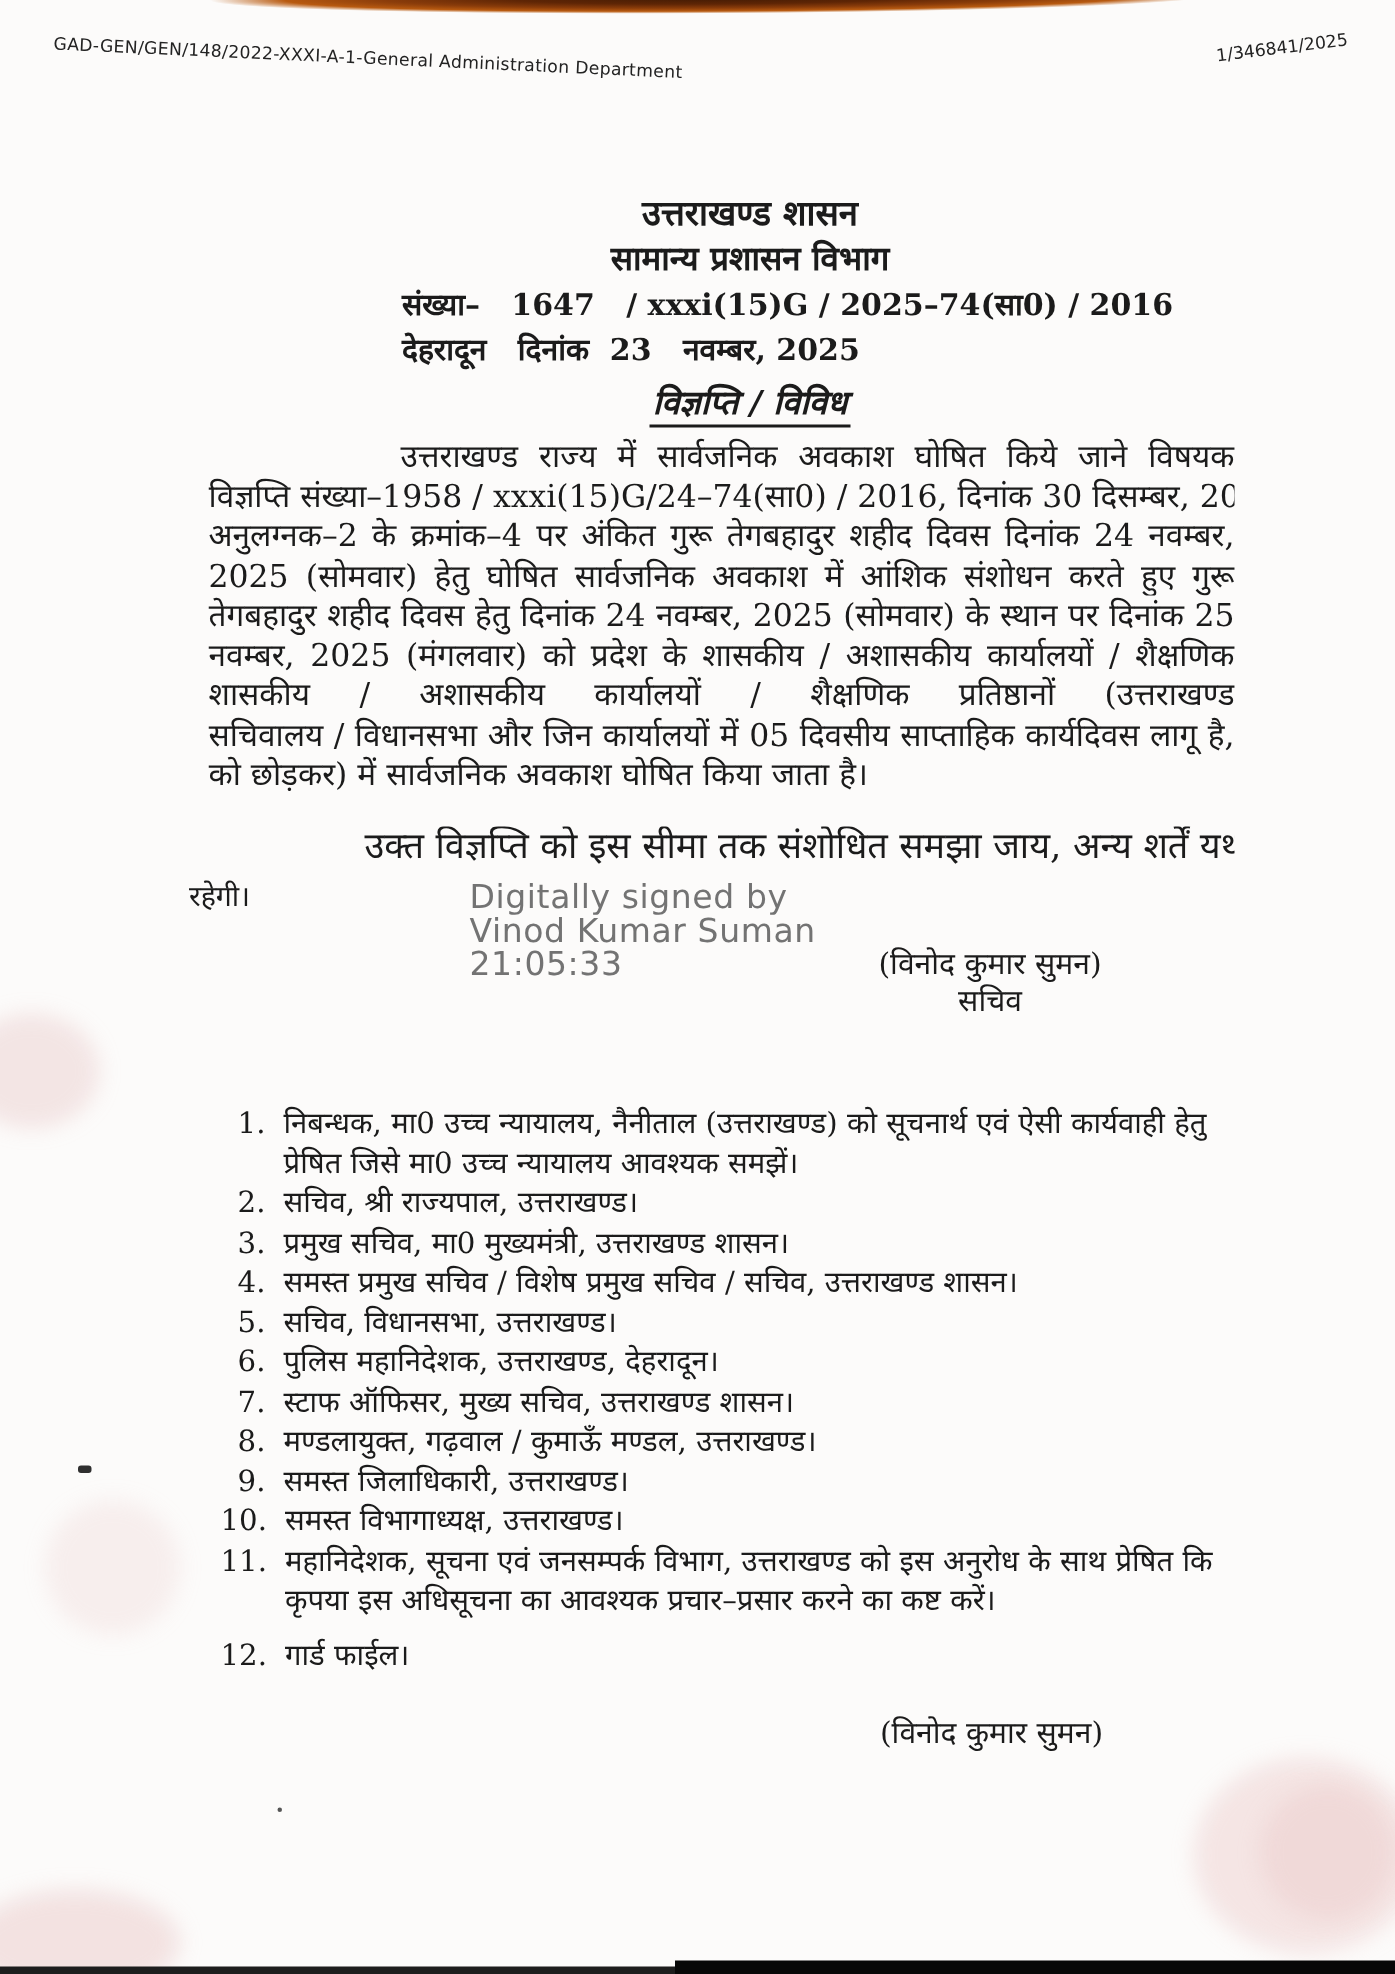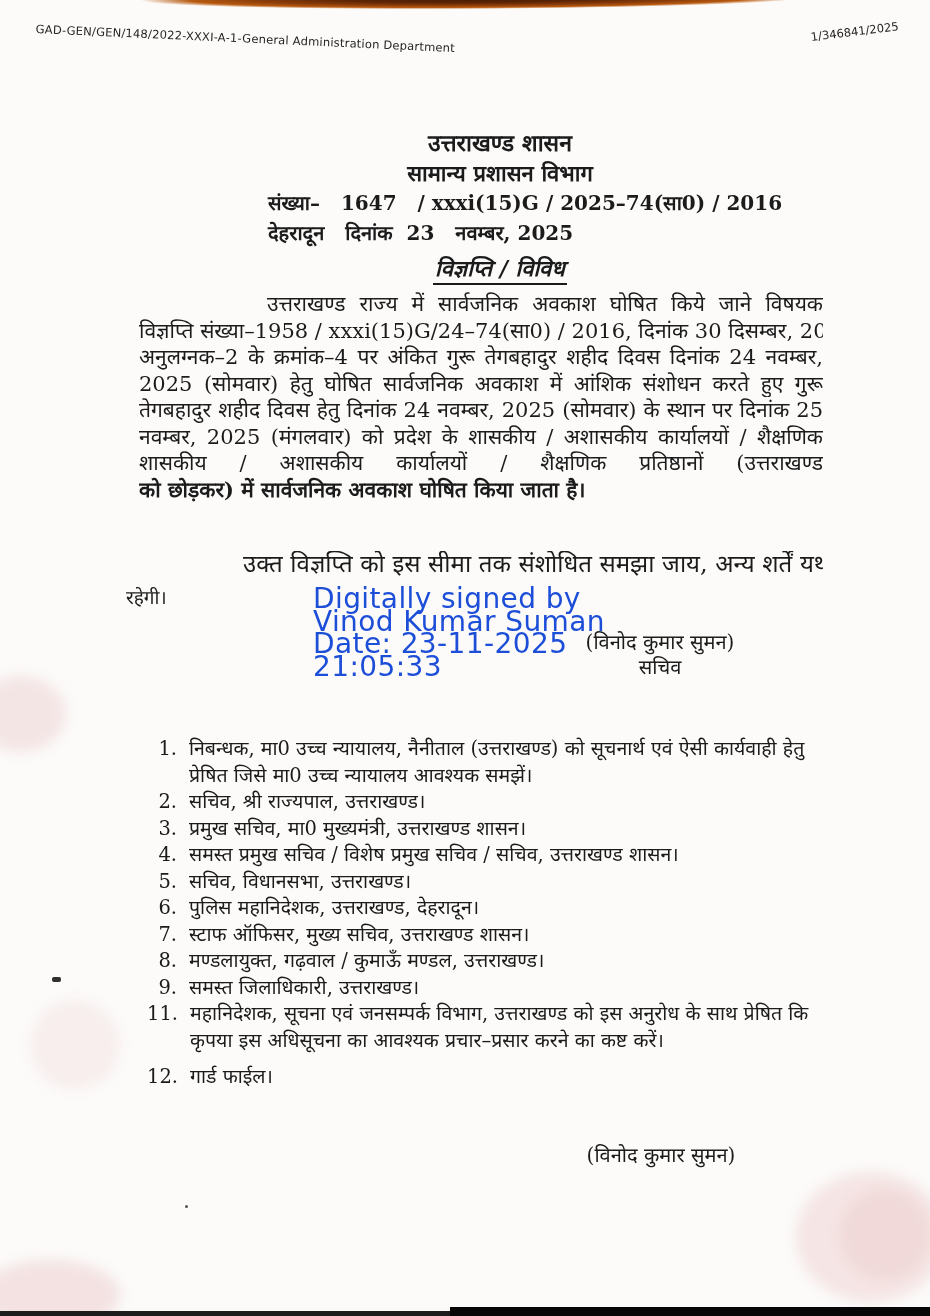--- a/index.html
+++ b/index.html
@@ -38,31 +38,31 @@
   .hdr{position:absolute;left:40px;top:128px;width:920px;text-align:center;font-weight:bold;}
   .hdr .h1{font-size:23px;line-height:30px;}
   .hdr .h2{font-size:22px;line-height:30px;}
   .hdr .hline{font-size:20px;line-height:30px;text-align:left;padding-left:228px;white-space:pre;}
   .subject-wrap{margin-top:4px;}
   .subject{display:inline-block;font-size:22px;border-bottom:2.5px solid #1b1b1b;padding:0 2px 1px 2px;font-style:italic;}
   
   .para1{position:absolute;left:139px;top:291px;width:684px;font-size:21px;}
   .pl{line-height:26.5px;text-align:justify;text-align-last:justify;white-space:nowrap;overflow:hidden;}
   .pl.indent{padding-left:128px;box-sizing:border-box;}
-  .pl.last{text-align-last:left;font-weight:bold;}
+  .pl.last{text-align-last:left;}
   .para2a{
     position:absolute;left:139px;top:551px;width:684px;font-size:24px;line-height:27px;
     padding-left:104px;box-sizing:border-box;text-align:justify;text-align-last:justify;
     white-space:nowrap;overflow:hidden;
   }
   .para2b{position:absolute;left:126px;top:584px;font-size:19px;}
   
   .digsig{
     position:absolute;left:313px;top:588px;font-family:"DejaVu Sans",sans-serif;
-    font-size:28px;line-height:22.5px;color:#1d4ed8;letter-spacing:.4px;white-space:nowrap;
+    font-size:22px;line-height:22.5px;color:#737373;letter-spacing:.4px;white-space:nowrap;
   }
   .sigblock{position:absolute;left:573px;top:630px;width:174px;text-align:center;font-size:20px;line-height:25px;}
   
   .endno{position:absolute;left:128px;top:680px;font-size:20px;font-weight:bold;}
   .endno .u{border-bottom:2.5px solid #1b1b1b;padding-bottom:2px;white-space:pre;}
   
   .list{position:absolute;left:147px;top:736px;width:700px;font-size:19.5px;}
   .item{display:flex;line-height:26.5px;}
   .item .num{flex:0 0 30px;text-align:right;margin-right:12px;}
   .item .txt{flex:1;}
@@ -90,30 +90,30 @@
   </div>
 
   <div class="para1">
     <div class="pl indent">उत्तराखण्ड राज्य में सार्वजनिक अवकाश घोषित किये जाने विषयक</div>
     <div class="pl">विज्ञप्ति संख्या–1958 / xxxi(15)G/24–74(सा0) / 2016, दिनांक 30 दिसम्बर, 2024 के द्वारा</div>
     <div class="pl">अनुलग्नक–2 के क्रमांक–4 पर अंकित गुरू तेगबहादुर शहीद दिवस दिनांक 24 नवम्बर,</div>
     <div class="pl">2025 (सोमवार) हेतु घोषित सार्वजनिक अवकाश में आंशिक संशोधन करते हुए गुरू</div>
     <div class="pl">तेगबहादुर शहीद दिवस हेतु दिनांक 24 नवम्बर, 2025 (सोमवार) के स्थान पर दिनांक 25</div>
     <div class="pl">नवम्बर, 2025 (मंगलवार) को प्रदेश के शासकीय / अशासकीय कार्यालयों / शैक्षणिक</div>
     <div class="pl">शासकीय / अशासकीय कार्यालयों / शैक्षणिक प्रतिष्ठानों (उत्तराखण्ड</div>
+    <div class="pl">सचिवालय / विधानसभा और जिन कार्यालयों में 05 दिवसीय साप्ताहिक कार्यदिवस लागू है,</div>
     <div class="pl last">को छोड़कर) में सार्वजनिक अवकाश घोषित किया जाता है।</div>
   </div>
 
   <div class="para2a">उक्त विज्ञप्ति को इस सीमा तक संशोधित समझा जाय, अन्य शर्तें यथावत्</div>
   <div class="para2b">रहेगी।</div>
 
   <div class="digsig">
     <div>Digitally signed by</div>
     <div>Vinod Kumar Suman</div>
-    <div>Date: 23-11-2025</div>
     <div>21:05:33</div>
   </div>
 
   <div class="sigblock">
     <div>(विनोद कुमार सुमन)</div>
     <div>सचिव</div>
   </div>
 
 
   <div class="list">
@@ -147,20 +147,24 @@
     </div>
     <div class="item">
       <span class="num">8.</span>
       <span class="txt">मण्डलायुक्त, गढ़वाल / कुमाऊँ मण्डल, उत्तराखण्ड।</span>
     </div>
     <div class="item">
       <span class="num">9.</span>
       <span class="txt">समस्त जिलाधिकारी, उत्तराखण्ड।</span>
     </div>
     <div class="item">
+      <span class="num">10.</span>
+      <span class="txt">समस्त विभागाध्यक्ष, उत्तराखण्ड।</span>
+    </div>
+    <div class="item">
       <span class="num">11.</span>
       <span class="txt">महानिदेशक, सूचना एवं जनसम्पर्क विभाग, उत्तराखण्ड को इस अनुरोध के साथ प्रेषित कि कृपया इस अधिसूचना का आवश्यक प्रचार–प्रसार करने का कष्ट करें।</span>
     </div>
     <div class="item gap">
       <span class="num">12.</span>
       <span class="txt">गार्ड फाईल।</span>
     </div>
   </div>
 
   <div class="footsig">(विनोद कुमार सुमन)</div>

